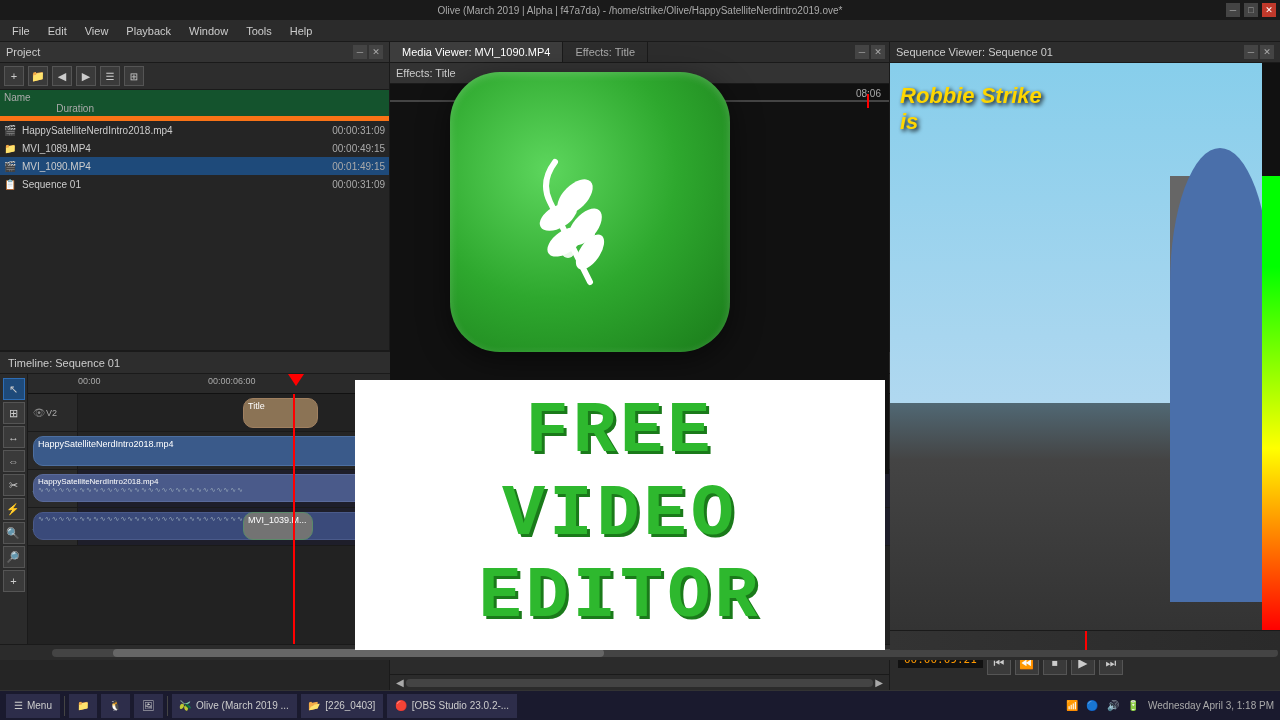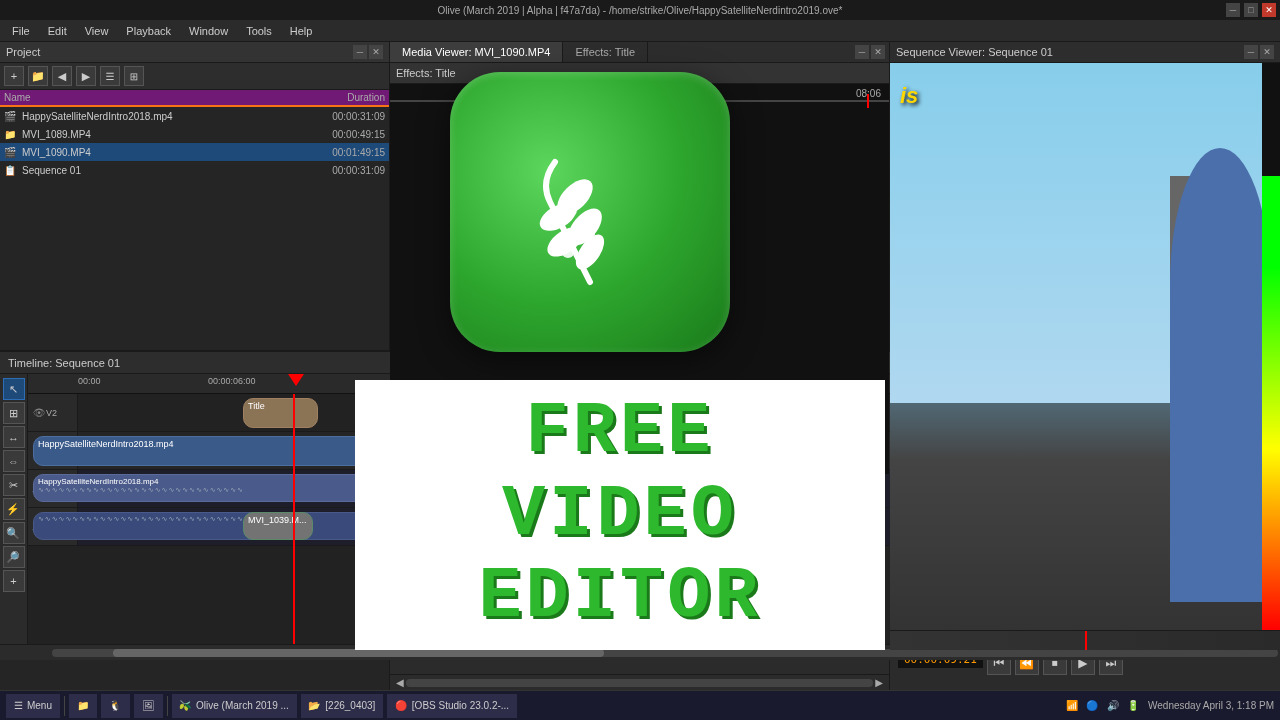--- a/index.html
+++ b/index.html
@@ -109,23 +109,24 @@
       border: 1px solid #555;
       color: #ccc;
       cursor: pointer;
       display: flex; align-items: center; justify-content: center;
       font-size: 10px;
     }
 
     
     #file-list-header {
       display: flex;
-      background: #701a75;
-      border-bottom: 2px solid #f97316;
+      background: #14532d;
+      border-bottom: 5px solid #f97316;
       padding: 2px 4px;
+      flex-direction: column;
     }
     .col-name { flex: 1; font-size: 10px; color: #aaa; }
     .col-duration { width: 90px; font-size: 10px; color: #aaa; text-align: right; }
     #file-list { flex: 1; overflow-y: auto; background: #252525; }
     .file-item {
       display: flex;
       align-items: center;
       padding: 2px 4px;
       cursor: pointer;
       gap: 4px;
@@ -783,20 +784,21 @@
     <div id="seq-viewer">
       <div id="seq-preview-img">
 
         <div style="position:absolute;top:0;left:0;right:0;height:60%;background:linear-gradient(180deg,#87CEEB 0%,#b0d8f0 100%);"></div>
 
         <div style="position:absolute;right:30px;top:20%;width:80px;height:60%;background:#666;"></div>
 
         <div style="position:absolute;right:10px;top:15%;width:100px;height:80%;background:#4a6faa;border-radius:50% 50% 0 0 / 30% 30% 0 0;"></div>
 
         <div id="preview-text">
+          <div style="color:#FFD700;font-size:22px;font-weight:bold;font-style:italic;text-shadow:2px 2px 4px #000;">Robbie Strike</div>
           <div style="color:#FFD700;font-size:22px;font-weight:bold;text-shadow:2px 2px 4px #000;">is</div>
         </div>
       </div>
 
       <div style="position:absolute;right:0;top:0;bottom:0;width:18px;background:#111;">
         <div style="position:absolute;bottom:0;left:0;right:0;height:80%;background:linear-gradient(0deg,#f00 0%,#ff0 40%,#0f0 80%);"></div>
       </div>
     </div>
 
     <div id="seq-timeline" style="height:20px;background:#2a2a2a;border-top:1px solid #1a1a1a;position:relative;">

